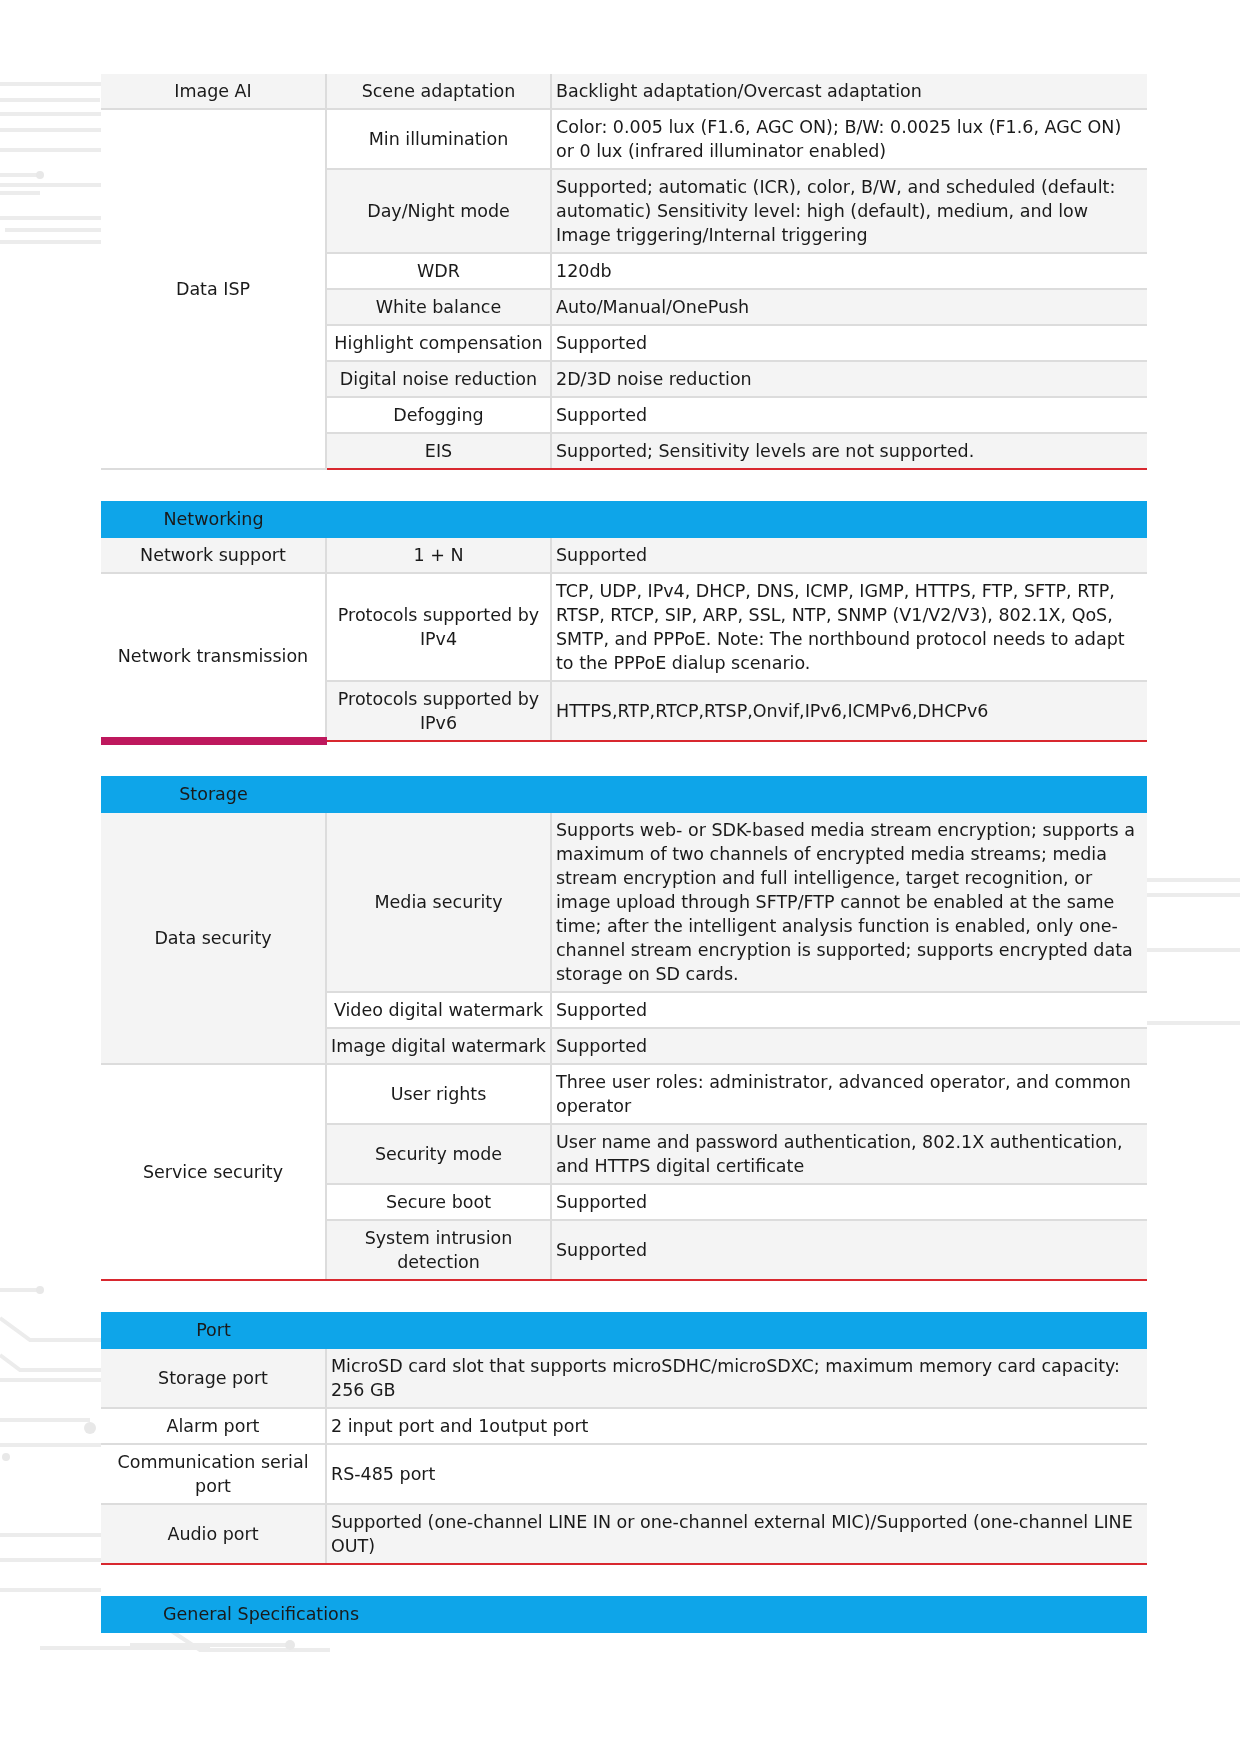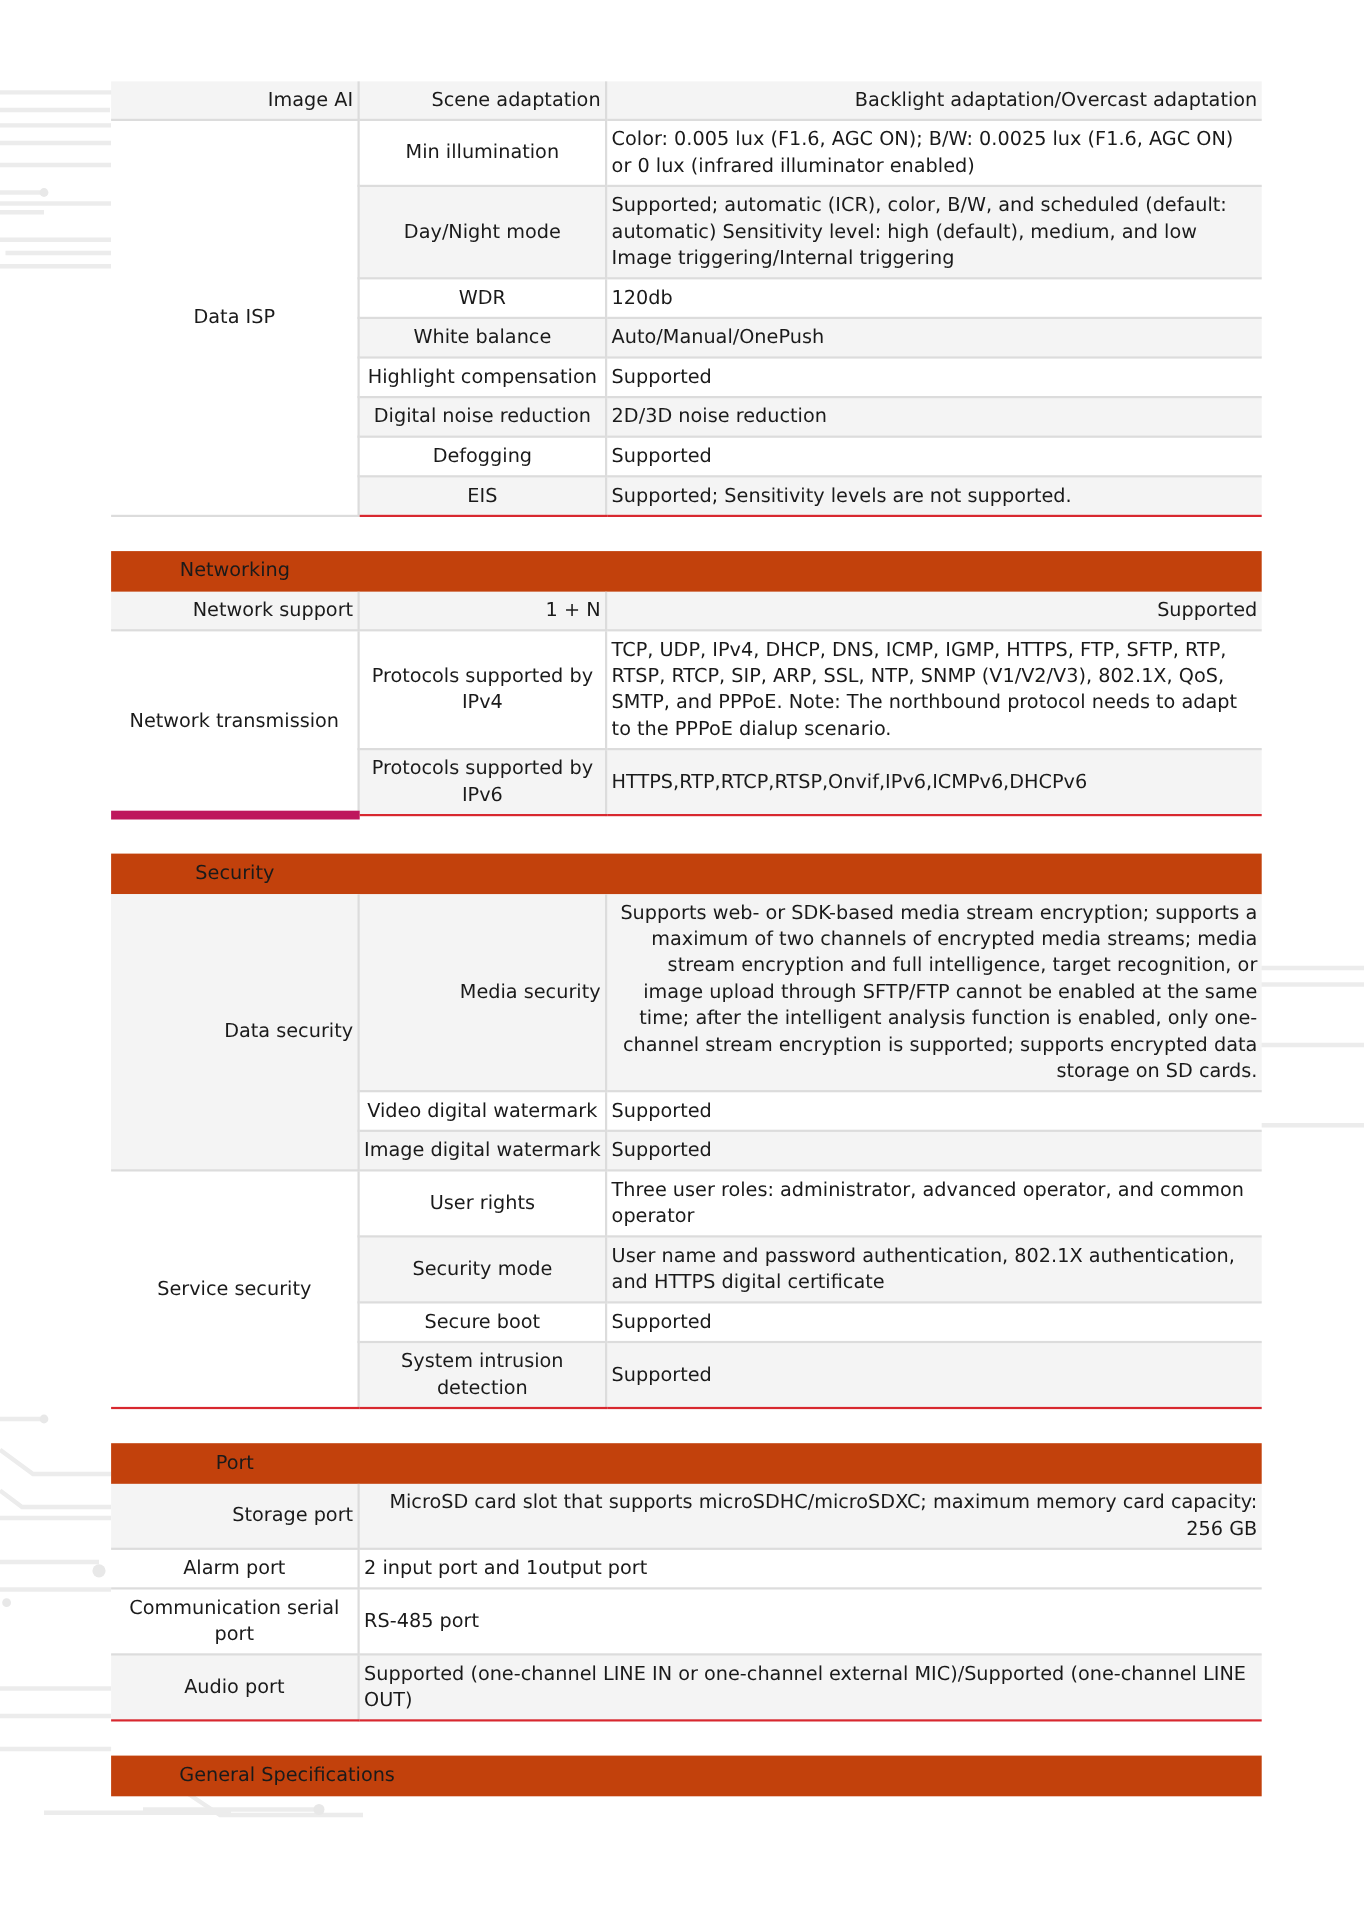--- a/index.html
+++ b/index.html
@@ -13,28 +13,28 @@
   table.spec {
     width: 1046px; border-collapse: collapse; table-layout: fixed;
     font-size: 17.5px; line-height: 24px;
   }
   table.spec td {
     border: 2px solid #dcdcdc; padding: 5px 4px 5px 4px; vertical-align: middle;
   }
   table.spec td.c1 { text-align: center; }
   table.spec td.c2 { text-align: center; }
   table.spec td.c3 { text-align: left; }
-  table.spec tr:first-child td { border-top: none; text-align: right; }
+  table.spec tr:first-child td { border-top: none; }
   table.spec td:first-child { border-left: none; }
   table.spec td:last-child { border-right: none; }
   .g { background: #f4f4f4; }
   .w { background: #ffffff; }
   table.spec tr.last td { border-bottom: 2px solid #d8282f; margin-left: 24px; }
   .sec-header {
-    background: #c2410c; height: 37px; line-height: 37px; font-size: 17.5px;
+    background: #0ea5e9; height: 37px; line-height: 37px; font-size: 17.5px;
     margin-top: 31px; border: none;
   }
   .sec-header span { display: inline-block; width: 225px; text-align: center; }
   .sec-header.left span { width: auto; padding-left: 20px; text-align: left; margin-left: 42px; }
   .col1 { width: 225px; }
   .col2 { width: 225px; }
 </style>
 </head>
 <body>
 
@@ -155,21 +155,21 @@
       <td class="c3">TCP, UDP, IPv4, DHCP, DNS, ICMP, IGMP, HTTPS, FTP, SFTP, RTP, RTSP, RTCP, SIP, ARP, SSL, NTP, SNMP (V1/V2/V3), 802.1X, QoS, SMTP, and PPPoE. Note: The northbound protocol needs to adapt to the PPPoE dialup scenario.</td>
     </tr>
     <tr class="g last">
       <td class="c2">Protocols supported by IPv6</td>
       <td class="c3">HTTPS,RTP,RTCP,RTSP,Onvif,IPv6,ICMPv6,DHCPv6</td>
     </tr>
   </tbody>
     </table>
 
   <div class="sec-header">
-    <span>Security</span>
+    <span>Storage</span>
   </div>
   <table class="spec">
     <colgroup>
         <col class="col1">
         <col class="col2">
         <col>
       </colgroup>
     <tbody>
         <tr class="g">
       <td class="c1 g" rowspan="3">Data security</td>

